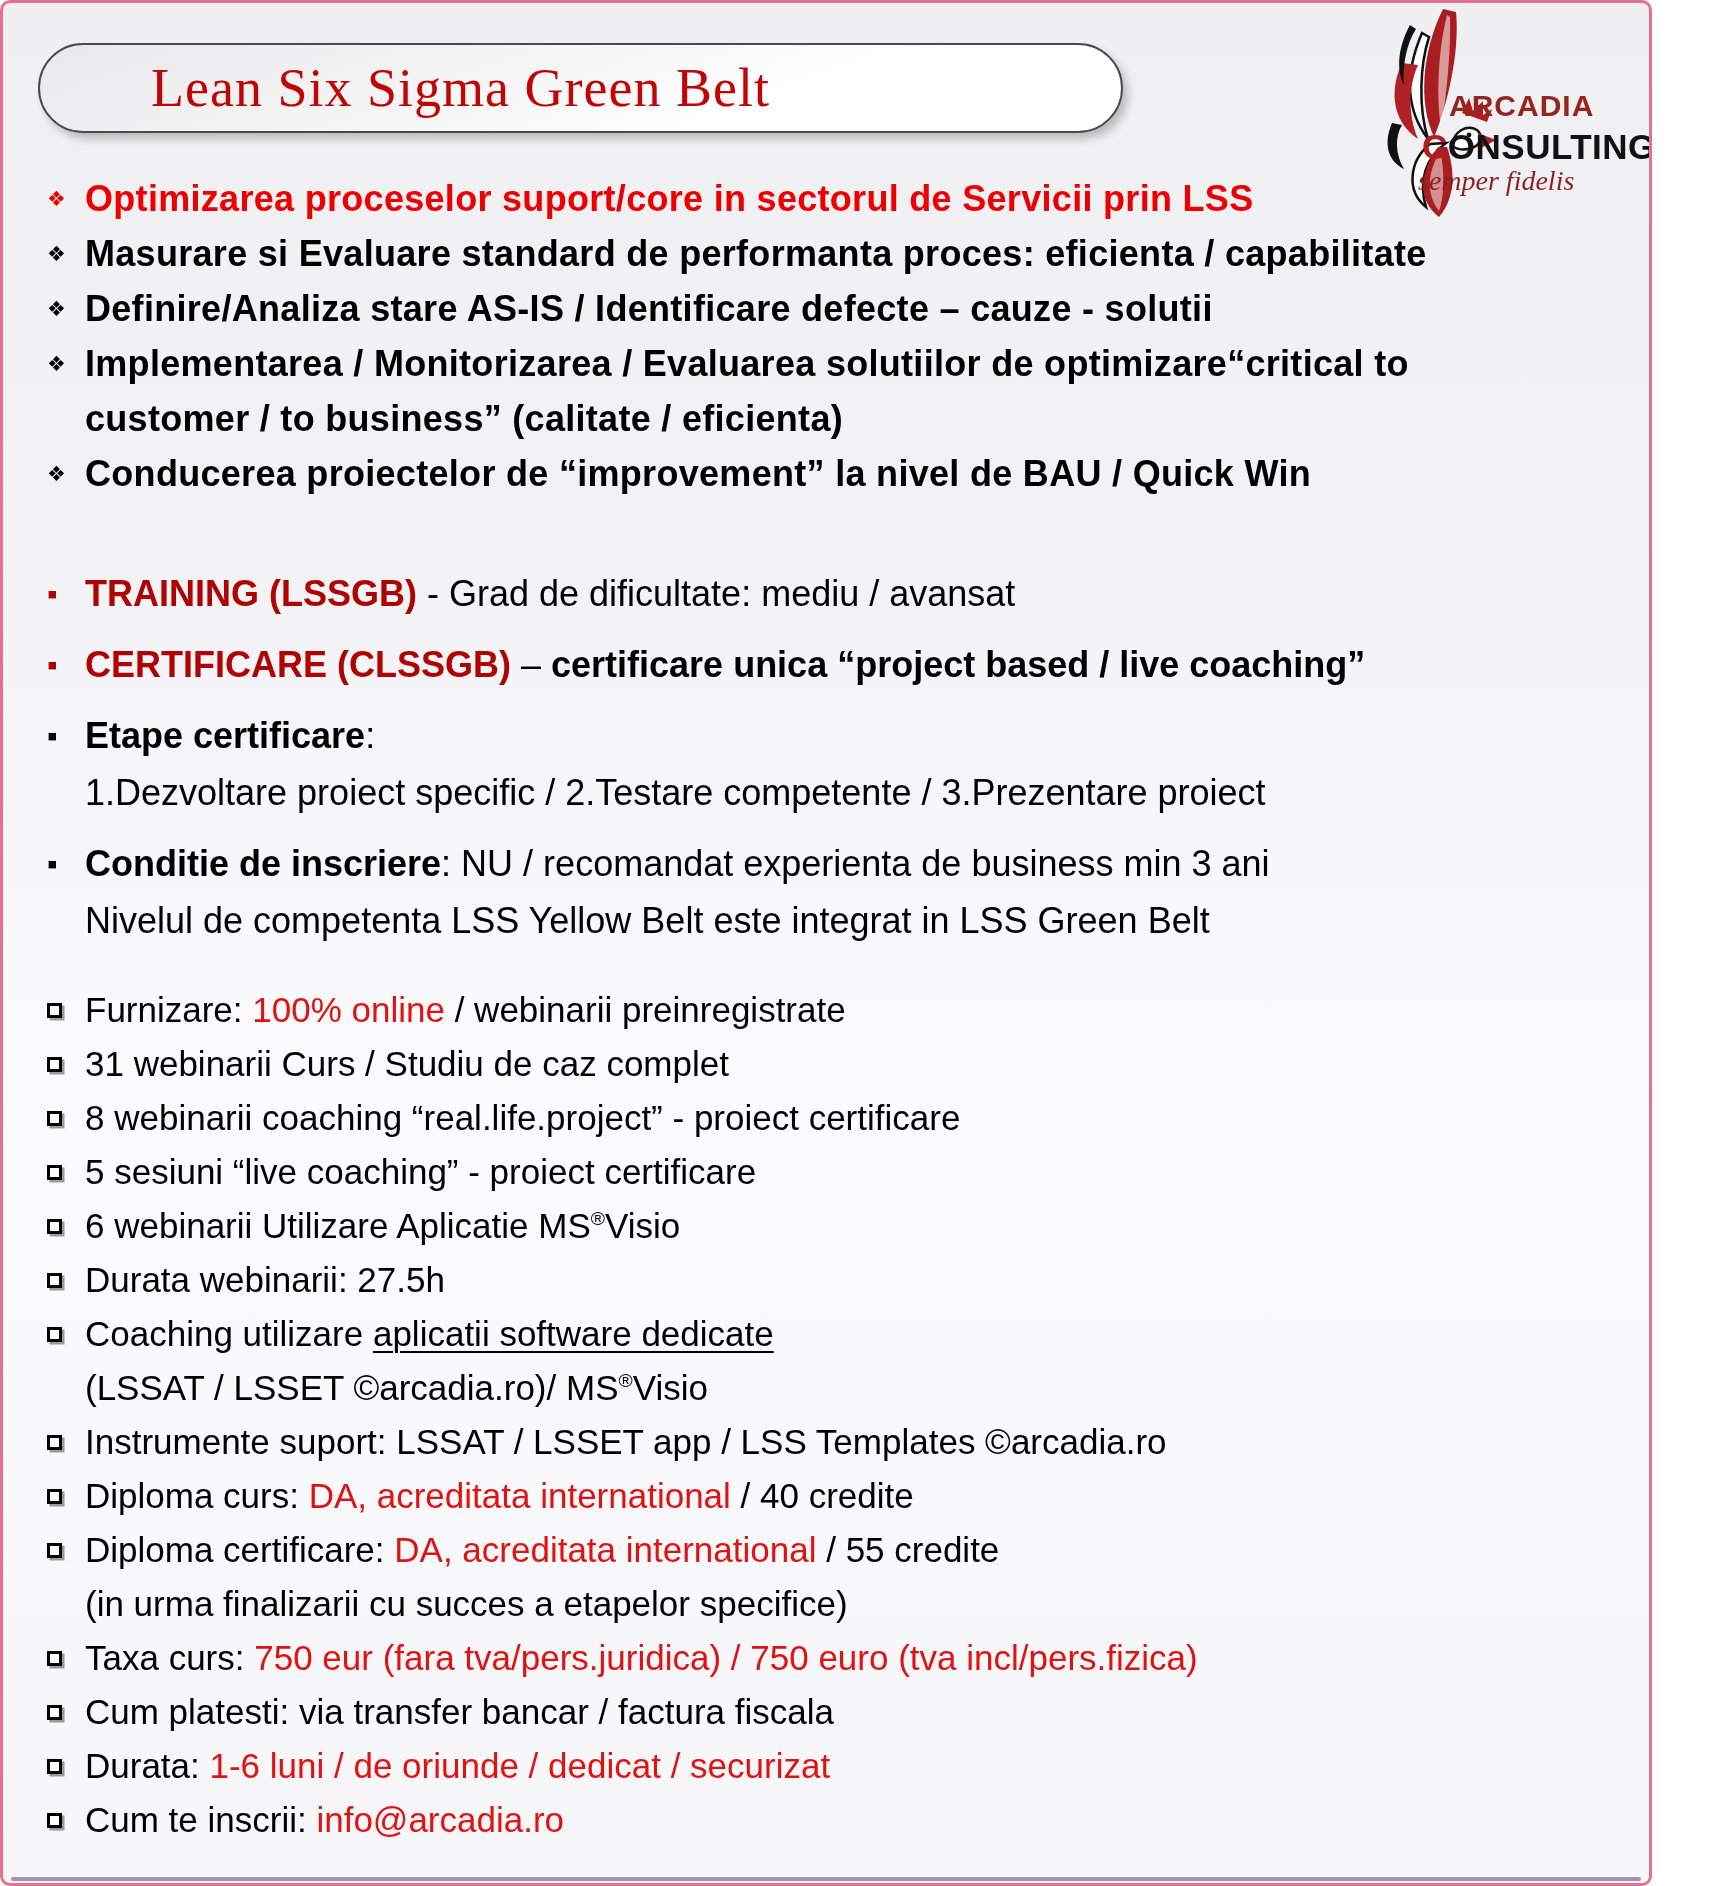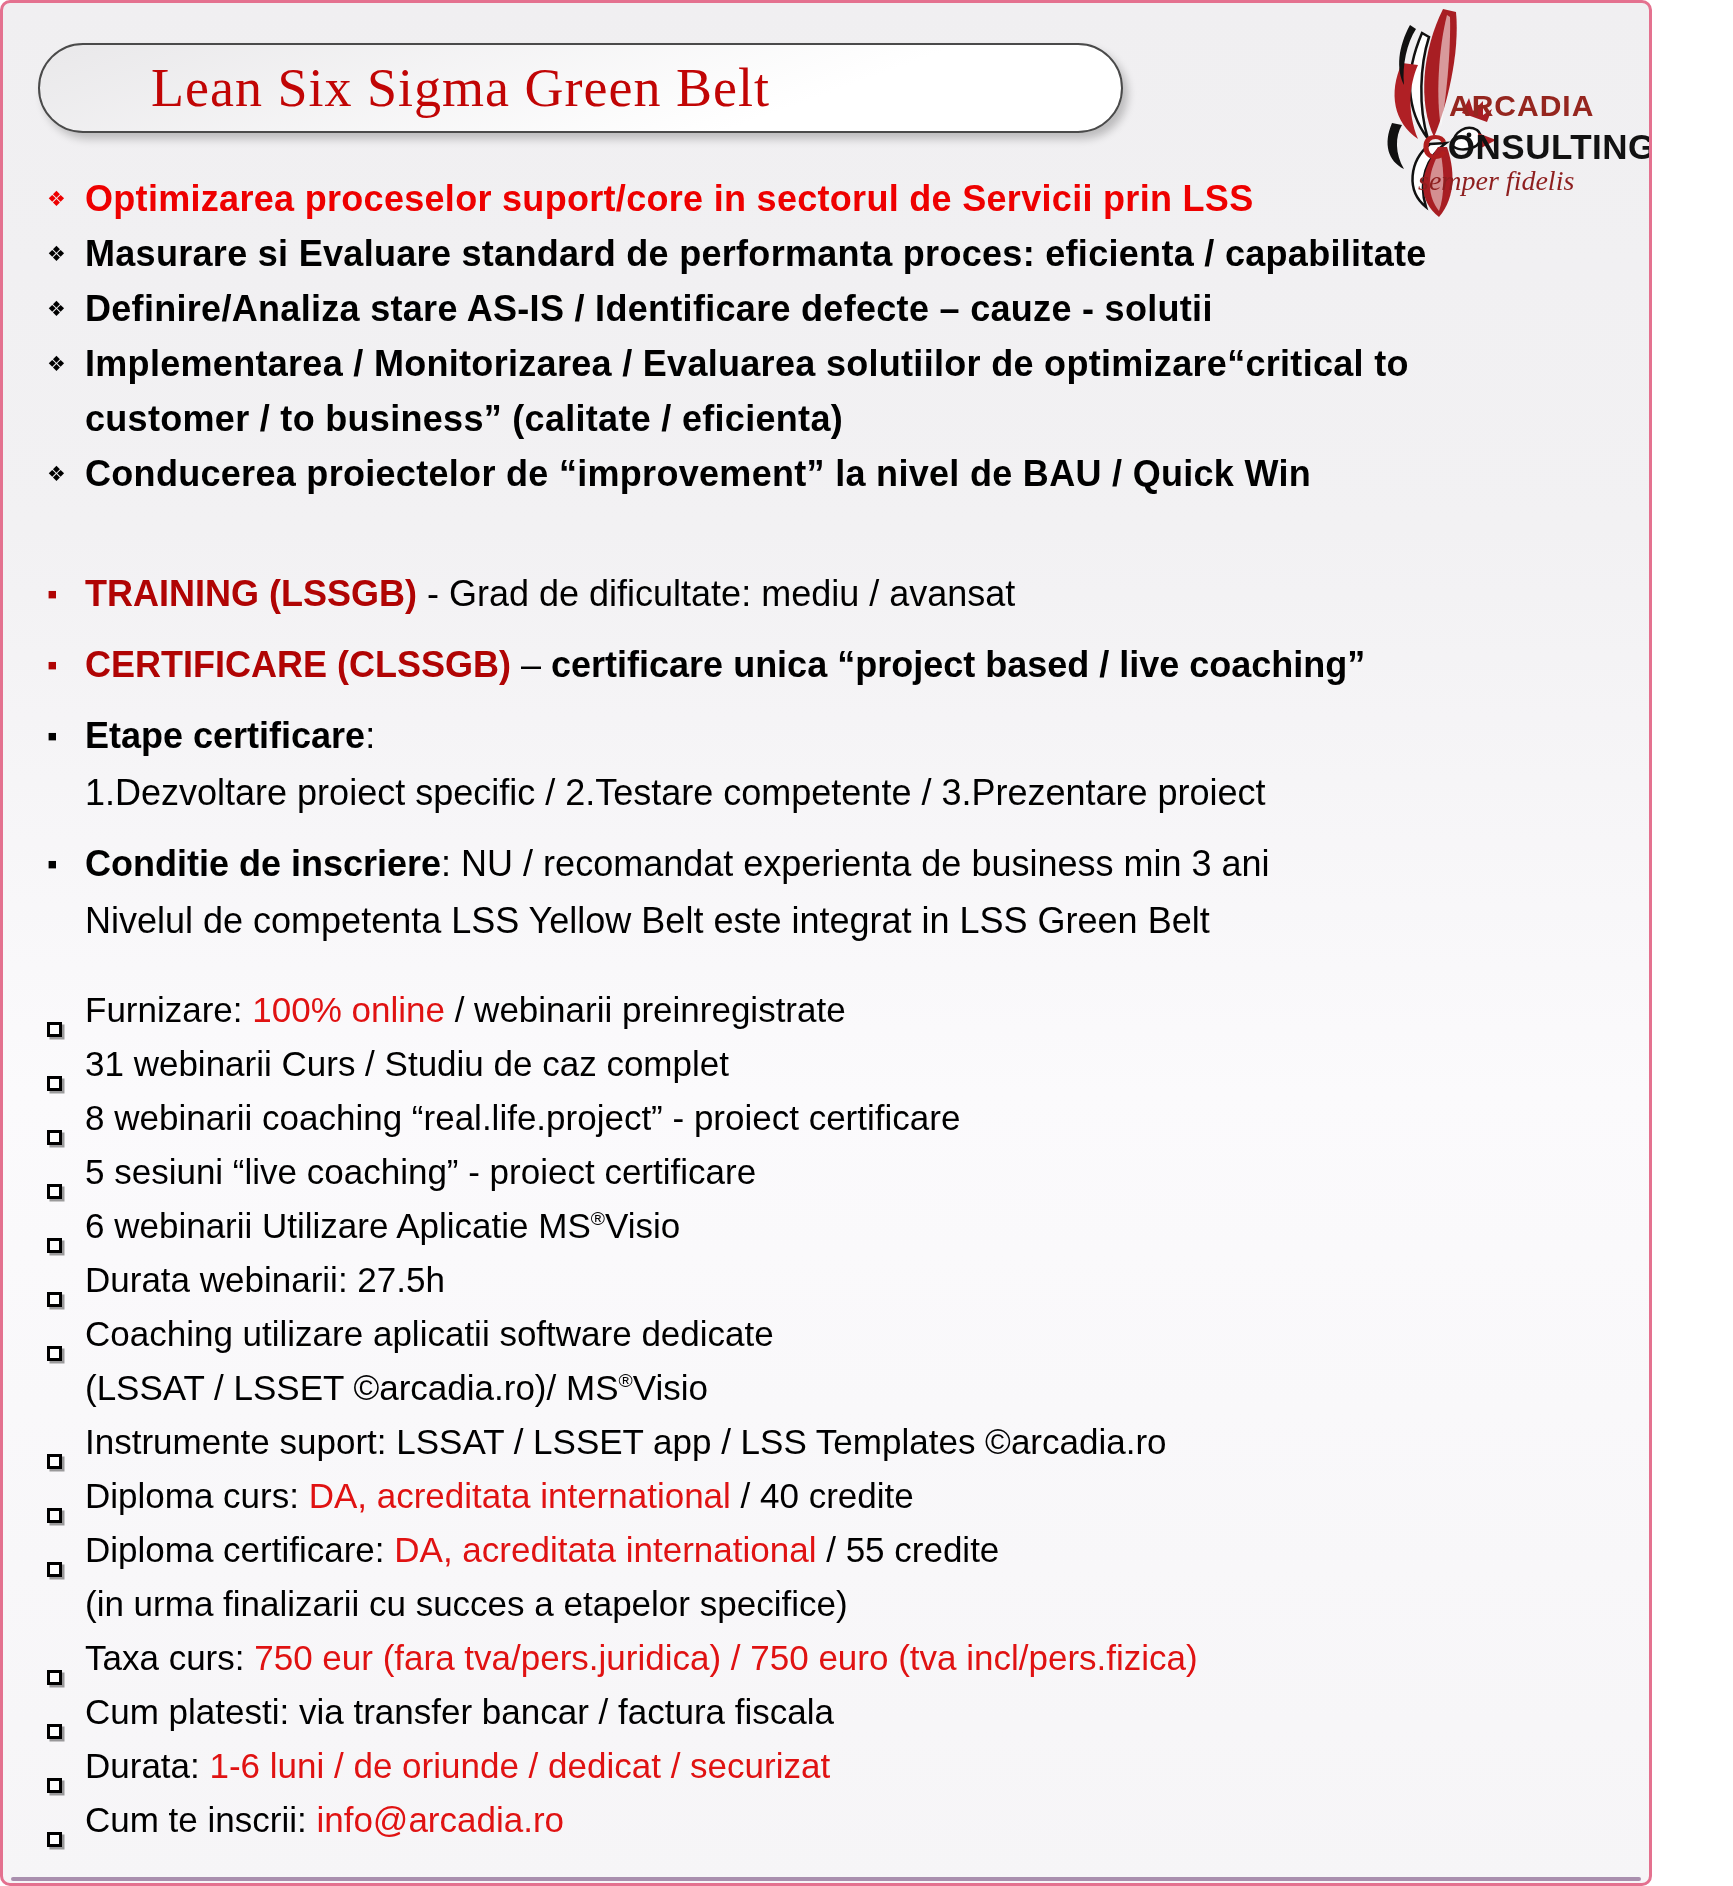--- a/index.html
+++ b/index.html
@@ -50,26 +50,26 @@
   
   .program { position:absolute; left:0; right:0; top:562px; padding-left:44px; }
   .program .row { line-height:57px; height:57px; font-size:36px; }
   .program .row.para { margin-top:14px; }
   .bul2 { flex:0 0 38px; width:38px; font-size:30px; line-height:40px; }
   .dr { color:#b00404; font-weight:bold; }
   .program b { font-weight:bold; }
 
   
   .details { position:absolute; left:0; right:0; top:980px; padding-left:44px; }
-  .details .row { line-height:54px; height:54px; font-size:35px;align-items:flex-end; }
+  .details .row { line-height:54px; height:54px; font-size:35px; }
   .bul3 { flex:0 0 38px; width:38px; display:flex; align-items:center; }
   .hsq { width:15px; height:15px; box-sizing:border-box; border:3px solid #000; background:#fff;
          box-shadow:2.5px 2.5px 0 rgba(0,0,0,0.38); display:inline-block; }
   .red2 { color:#e01212; }
-  .ul { text-decoration-thickness:2px; text-underline-offset:5px; }
+  .ul { text-decoration:underline; text-decoration-thickness:2px; text-underline-offset:5px; }
   sup { font-size:0.55em; vertical-align:super; line-height:0; }
 </style>
 </head>
 <body>
 
 <div class="page">
 
   <div class="banner">
     <span class="banner-title">Lean Six Sigma Green Belt</span>
   </div>

